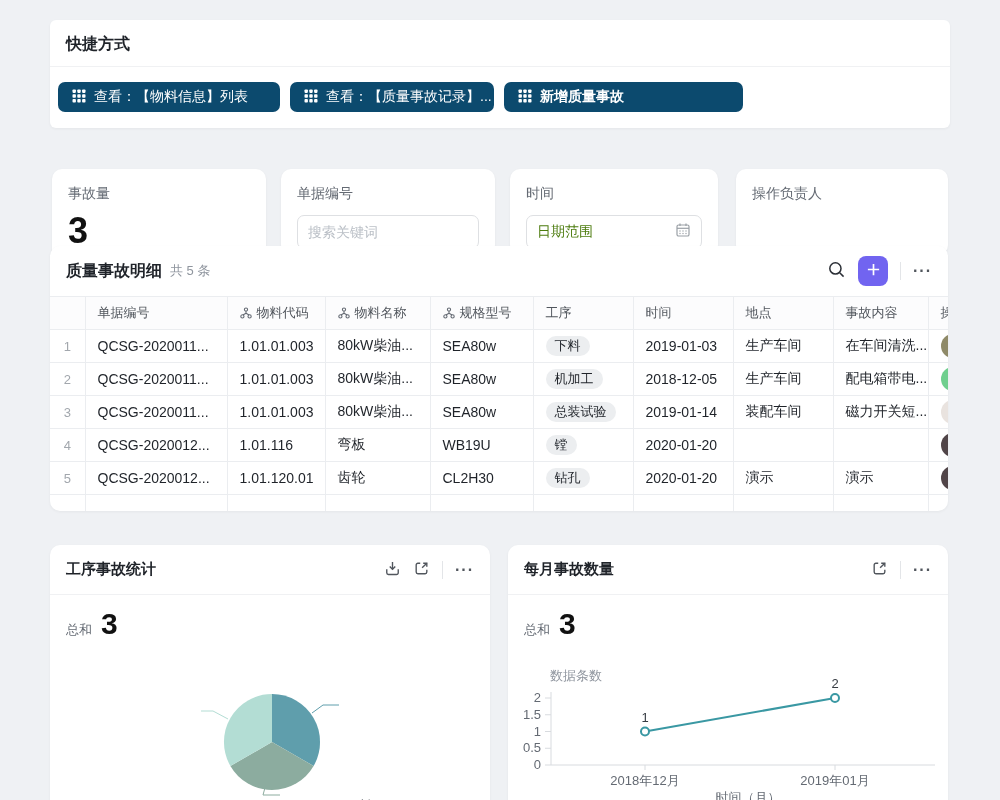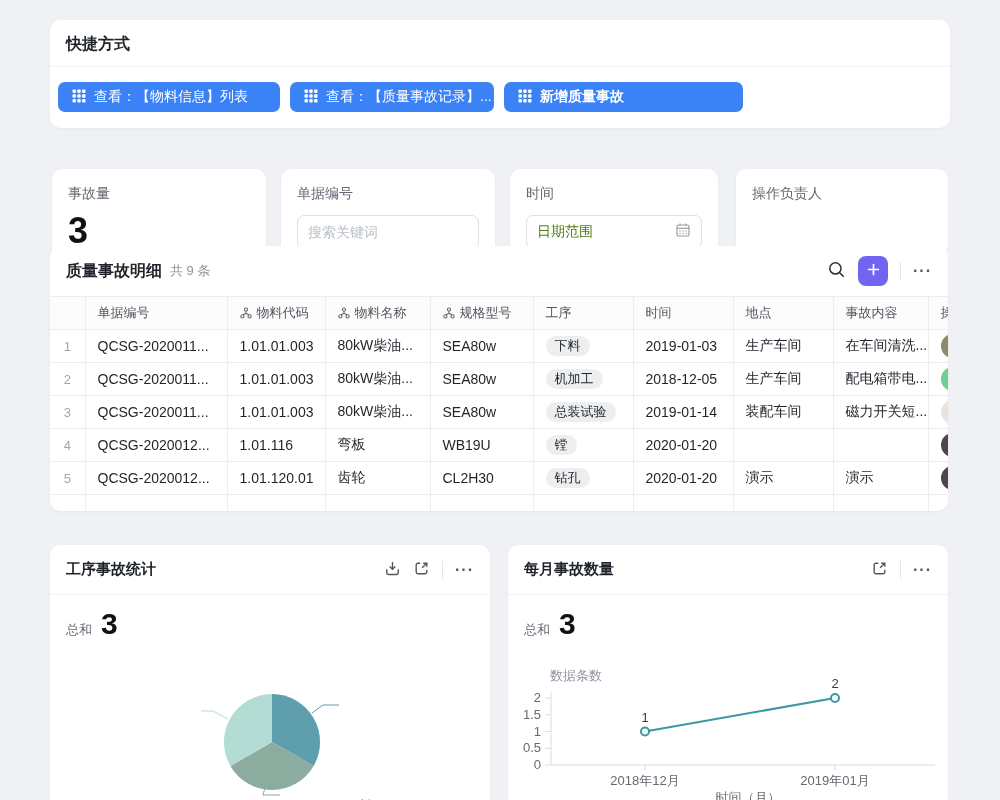--- a/index.html
+++ b/index.html
@@ -6,24 +6,24 @@
   html,body { width:1000px; height:800px; }
   body {
     position:relative; overflow:hidden;
     background:#eff1f4;
     font-family:"Liberation Sans","DejaVu Sans",sans-serif;
     color:#1f2329;
   }
   .card { position:absolute; background:#fff; border-radius:10px; box-shadow:0 1px 3px rgba(31,35,41,.05); }
 
   
-  #shortcuts { left:50px; top:20px; width:900px; height:108px; }
+  #shortcuts { left:50px; top:20px; width:900px; height:108px;border-radius:6px; }
   .sc-title { height:47px; line-height:47px; padding:0 16px; font-size:16px; font-weight:bold; border-bottom:1px solid #f0f1f3; }
   .sc-btns { display:flex; gap:10px; padding:15px 8px 0 8px; }
-  .sc-btn { height:30px; border:none; border-radius:7px; background:#3b82f6; color:#fff; font-size:14px;
+  .sc-btn { height:30px; border:none; border-radius:7px; background:#0c4a6e; color:#fff; font-size:14px;
             display:flex; align-items:center; gap:8px; padding:0 14px; cursor:pointer; white-space:nowrap; overflow:hidden;
             font-family:inherit; }
   .sc-btn:nth-child(1){ width:222px; } .sc-btn:nth-child(2){ width:204px; }
   .sc-btn:nth-child(3){ width:239px;font-weight:bold; } .sc-btn:nth-child(4){ width:202px; }
 
   
   .fcard { padding:16px;margin-top:28px; }
   #f-stat  { left:52px;  top:141px; width:214px; height:104px; }
   #f-docno { left:281px; top:141px; width:214px; height:86px; }
   #f-time  { left:510px; top:141px; width:208px; height:86px; }
@@ -156,21 +156,21 @@
   </div>
 </div>
 
 <div class="card fcard" id="f-owner">
   <div class="f-label">操作负责人</div>
 </div>
 
 <div class="card" id="table-card">
   <div class="tc-head">
     <span class="tc-title">质量事故明细</span>
-    <span class="tc-count">共 9 条</span>
+    <span class="tc-count">共 5 条</span>
     <div class="tc-tools">
       <button class="icon-btn">
           <span><svg width="19" height="19" viewBox="0 0 19 19" fill="none" stroke="#2b2f36" stroke-width="1.5">
               <circle cx="8.4" cy="8.4" r="5.6"></circle>
               <path d="M12.7 12.7 L16.6 16.6"></path>
             </svg></span>
         </button>
       <button class="plus-btn">
           <span><svg width="15" height="15" viewBox="0 0 16 16" fill="none" stroke="#fff" stroke-width="1.8">
               <path d="M8 2 V14 M2 8 H14"></path>

